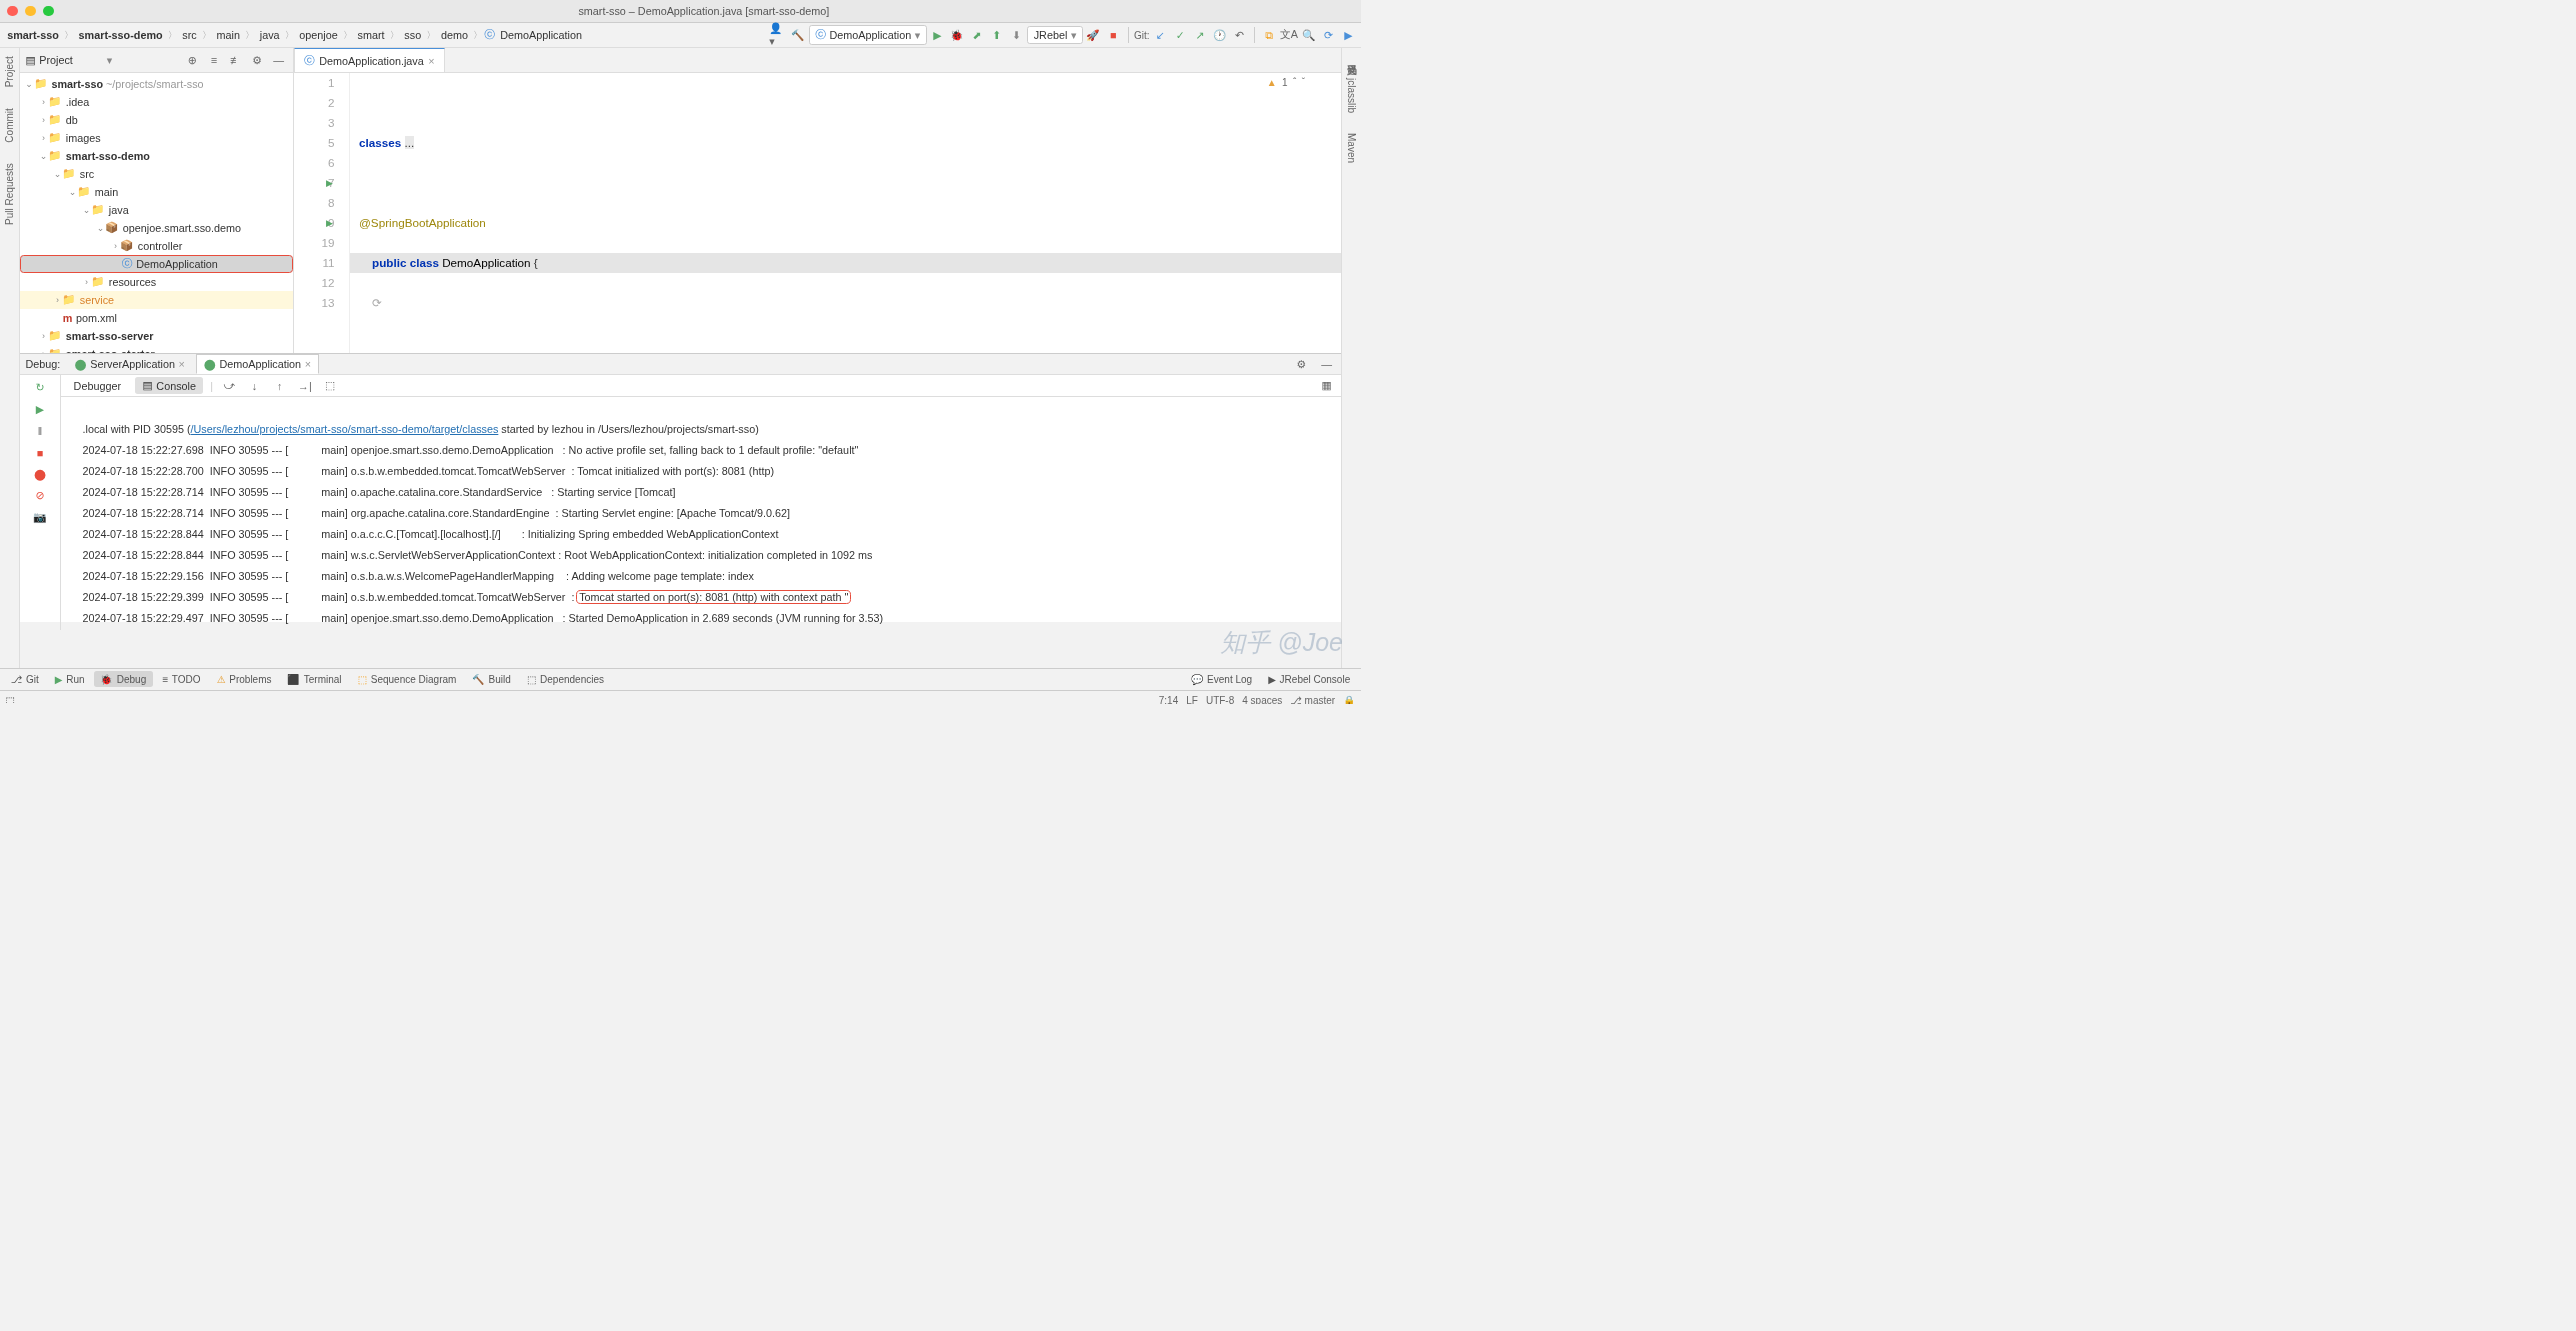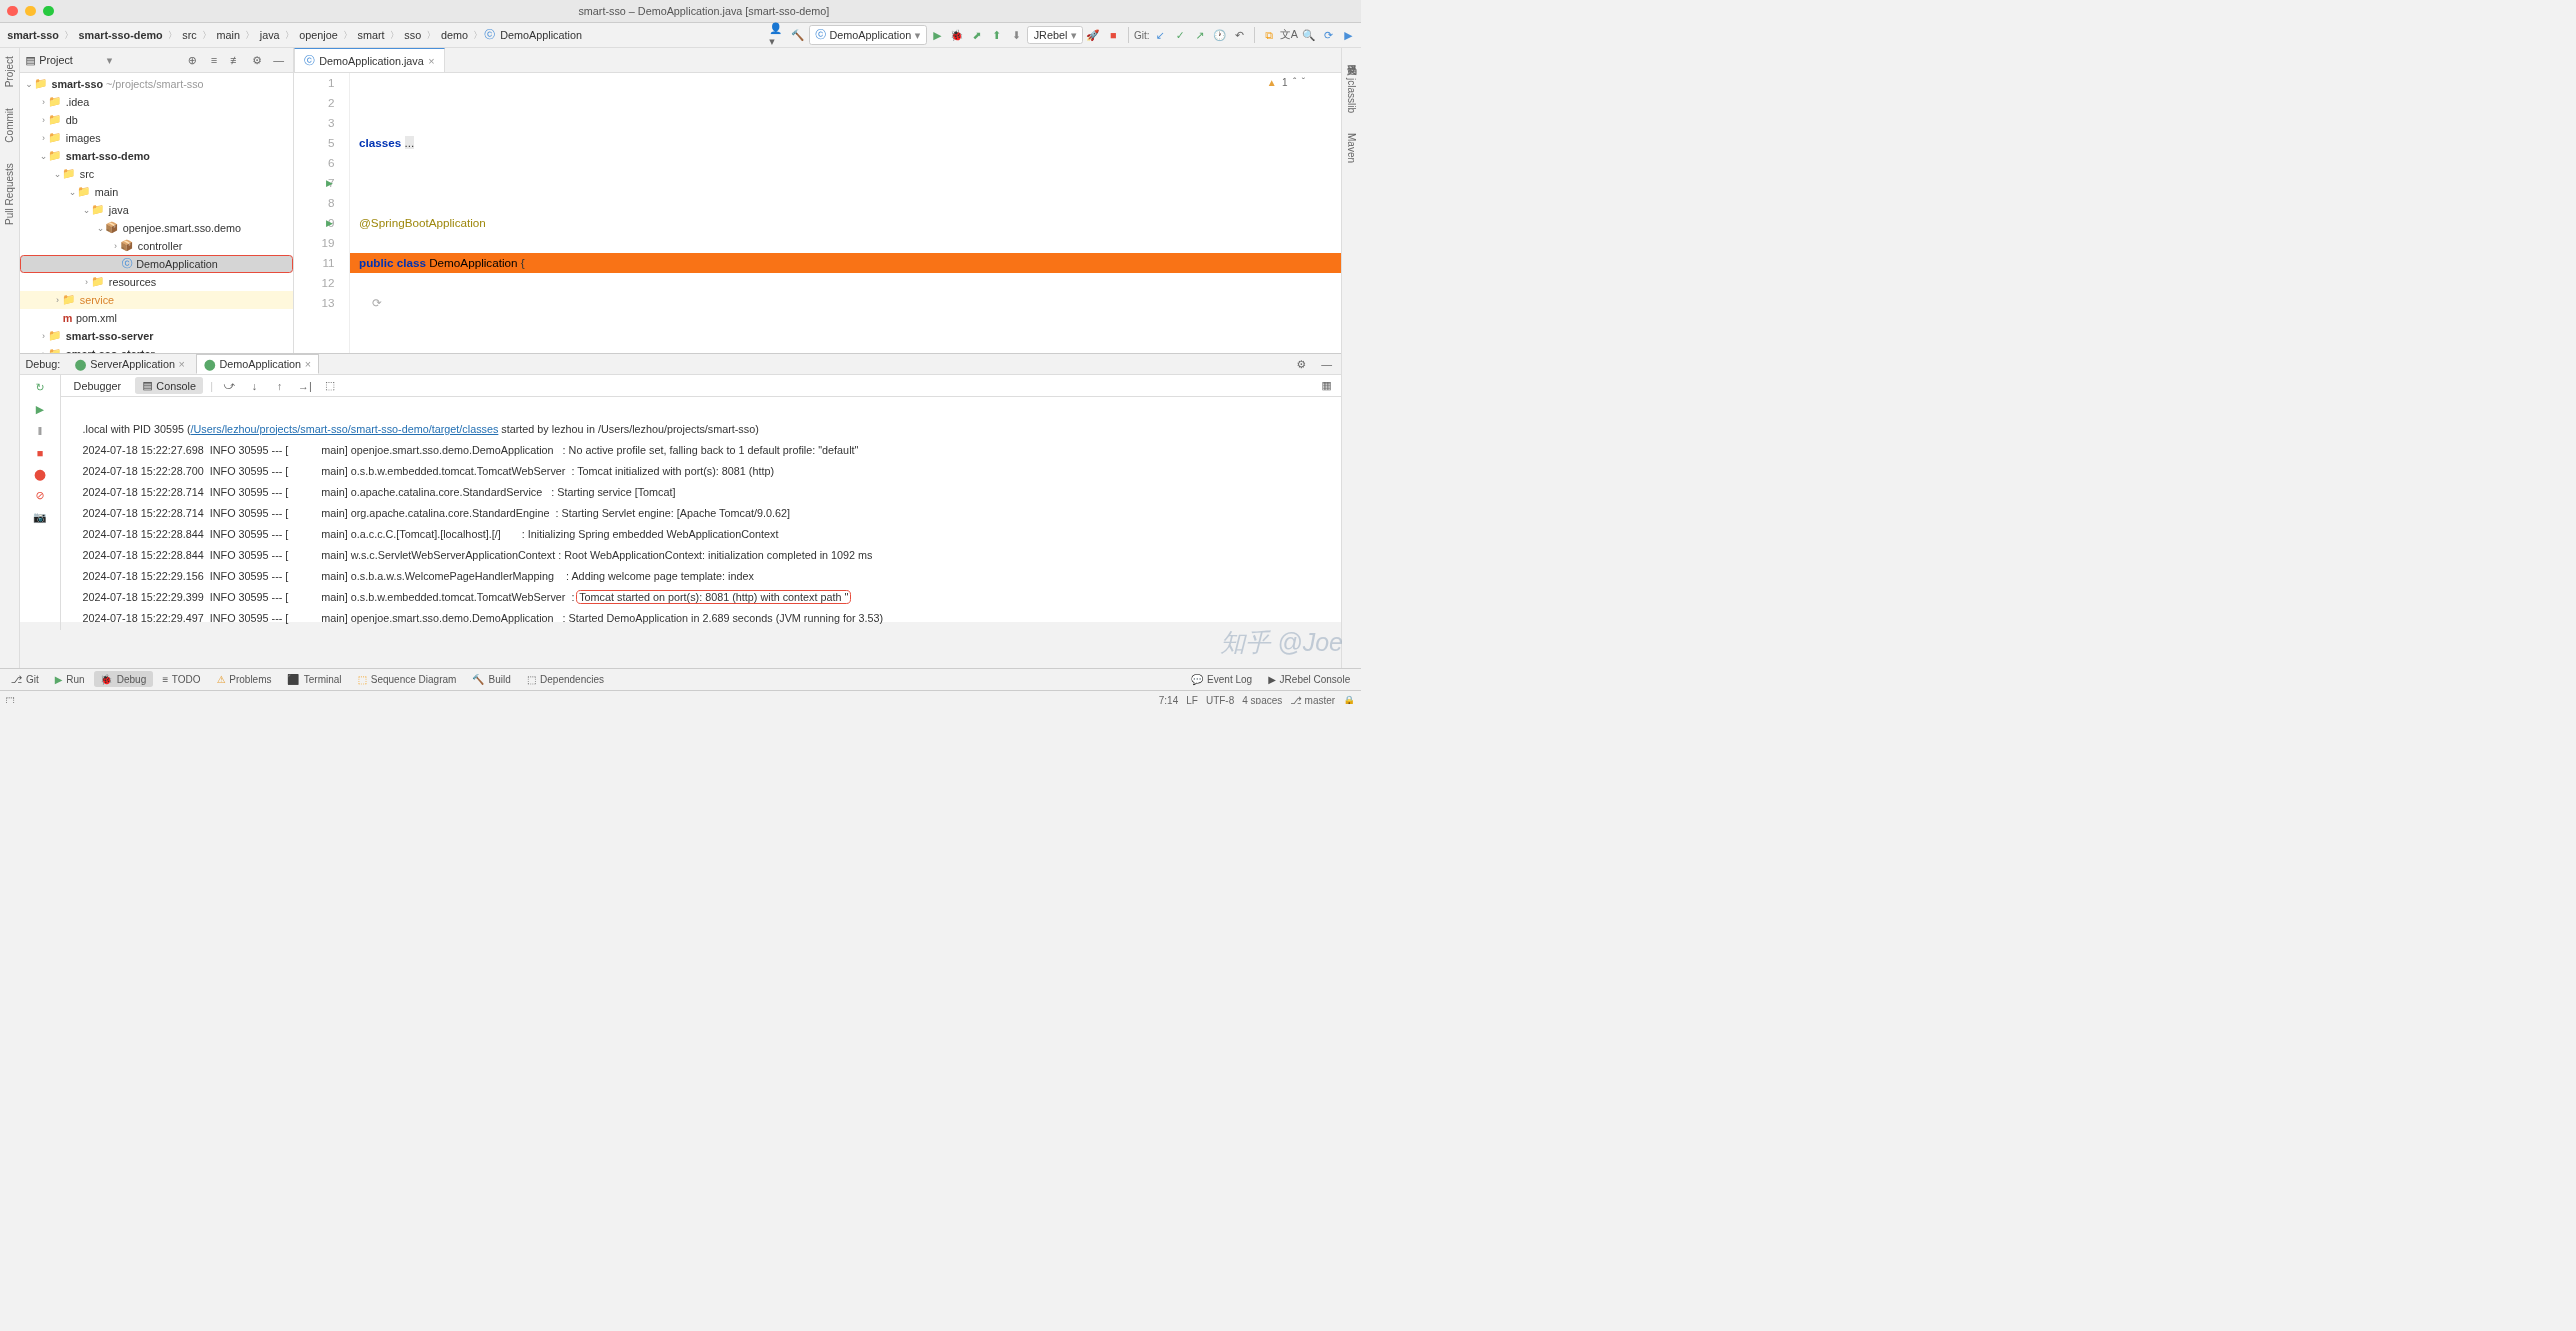--- a/index.html
+++ b/index.html
@@ -37,21 +37,21 @@
 .tab-close { color: #999; cursor: pointer; }
 .code-area { flex: 1; display: flex; font-family: "JetBrains Mono", Menlo, monospace; font-size: 11.7px; line-height: 20px; overflow: auto; }
 .gutter { width: 56px; text-align: right; color: #aaa; padding-right: 14.4px; background: #fff; border-right: 0.9px solid #eee; user-select: none; position: relative; }
 .gutter .ln { height: 20px; position: relative; }
 .gutter .run-mark { position: absolute; right: 1.8px; color: #59a869; font-size: 9px; }
 .code { flex: 1; padding-left: 9px; white-space: pre; }
 .code .line { height: 20px; }
 .kw { color: #0033b3; font-weight: 600; }
 .ann { color: #9e880d; }
 .cl { color: #000; }
-.current-line { background: #f97316; display: block; margin-left: -9px; padding-left: 9px; }
+.current-line { background: #e5e5e5; display: block; margin-left: -9px; padding-left: 22px; }
 .warn-badge { position: absolute; right: 36px; top: 29px; display: flex; gap: 5.4px; align-items: center; font-size: 10px; color: #666; }
 .right-stripe { width: 20px; background: #f2f2f2; border-left: 0.9px solid #ddd; display: flex; flex-direction: column; align-items: center; padding-top: 5.4px; gap: 13.5px; }
 .debug-panel { border-top: 0.9px solid #ccc; background: #fff; display: flex; flex-direction: column; height: 269px; }
 .debug-header { height: 21.5px; display: flex; align-items: center; padding: 0 5.4px; gap: 7.2px; background: #f2f2f2; border-bottom: 0.9px solid #ddd; font-size: 10.8px; }
 .debug-tabs { display: flex; gap: 3.6px; align-items: center; }
 .debug-tab { padding: 2.7px 7.2px; display: flex; align-items: center; gap: 3.6px; cursor: pointer; }
 .debug-tab.sel { background: #fff; border: 0.9px solid #ccc; border-bottom: 0.9px solid #fff; }
 .debug-body { flex: 1; display: flex; }
 .debug-controls { width: 41px; display: flex; flex-direction: column; align-items: center; padding: 3.6px 0; gap: 3.6px; border-right: 0.9px solid #ddd; }
 .ctrl-btn { width: 18px; height: 18px; display: flex; align-items: center; justify-content: center; cursor: pointer; color: #666; border-radius: 2.7px; }

